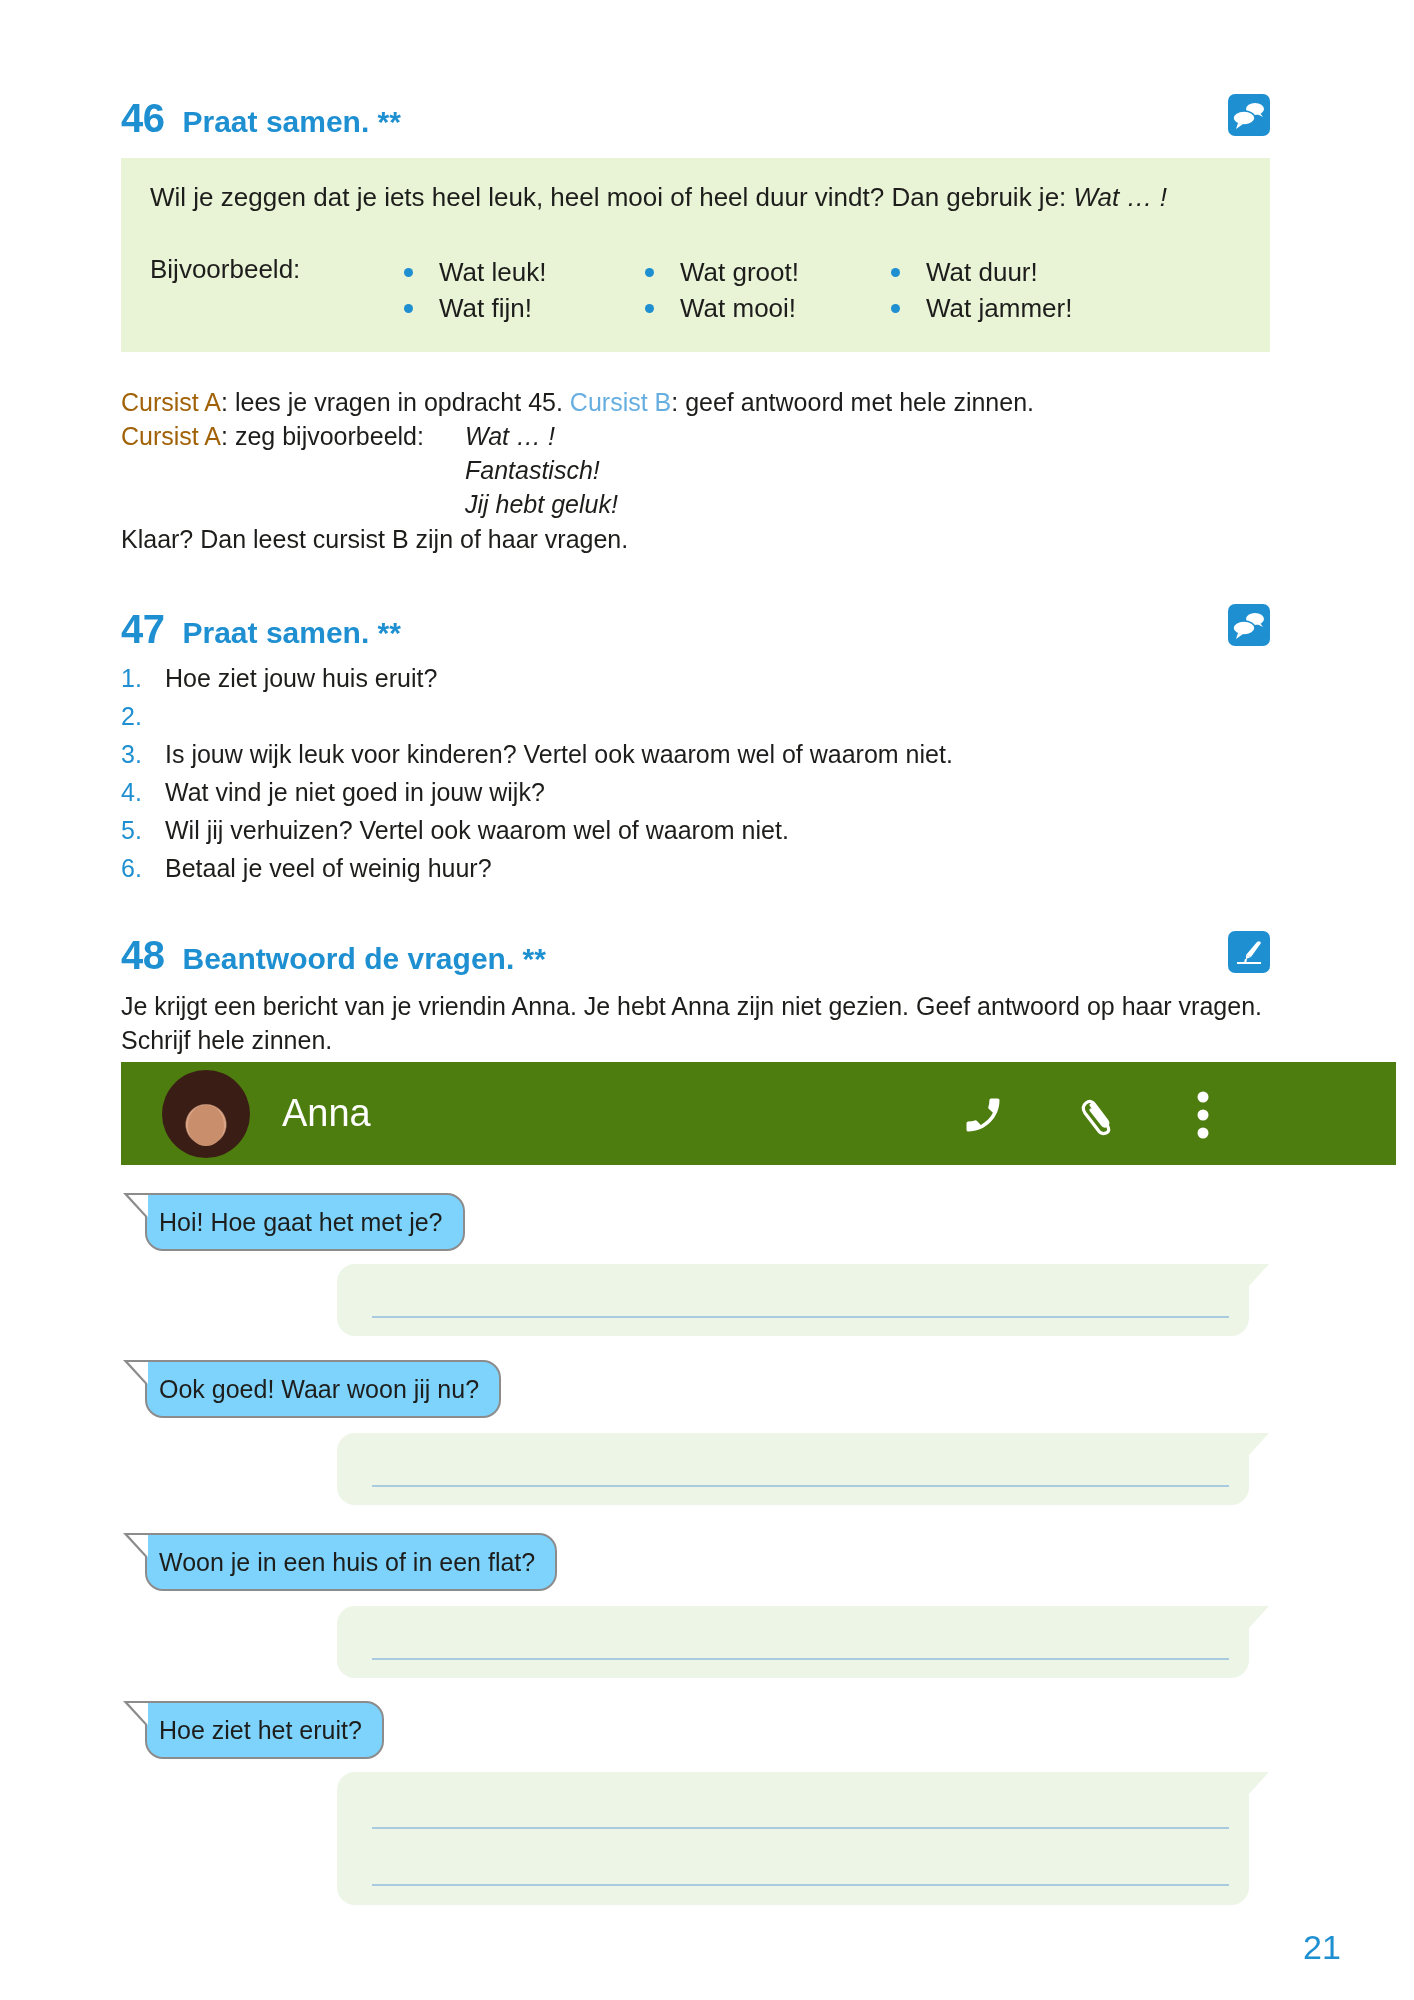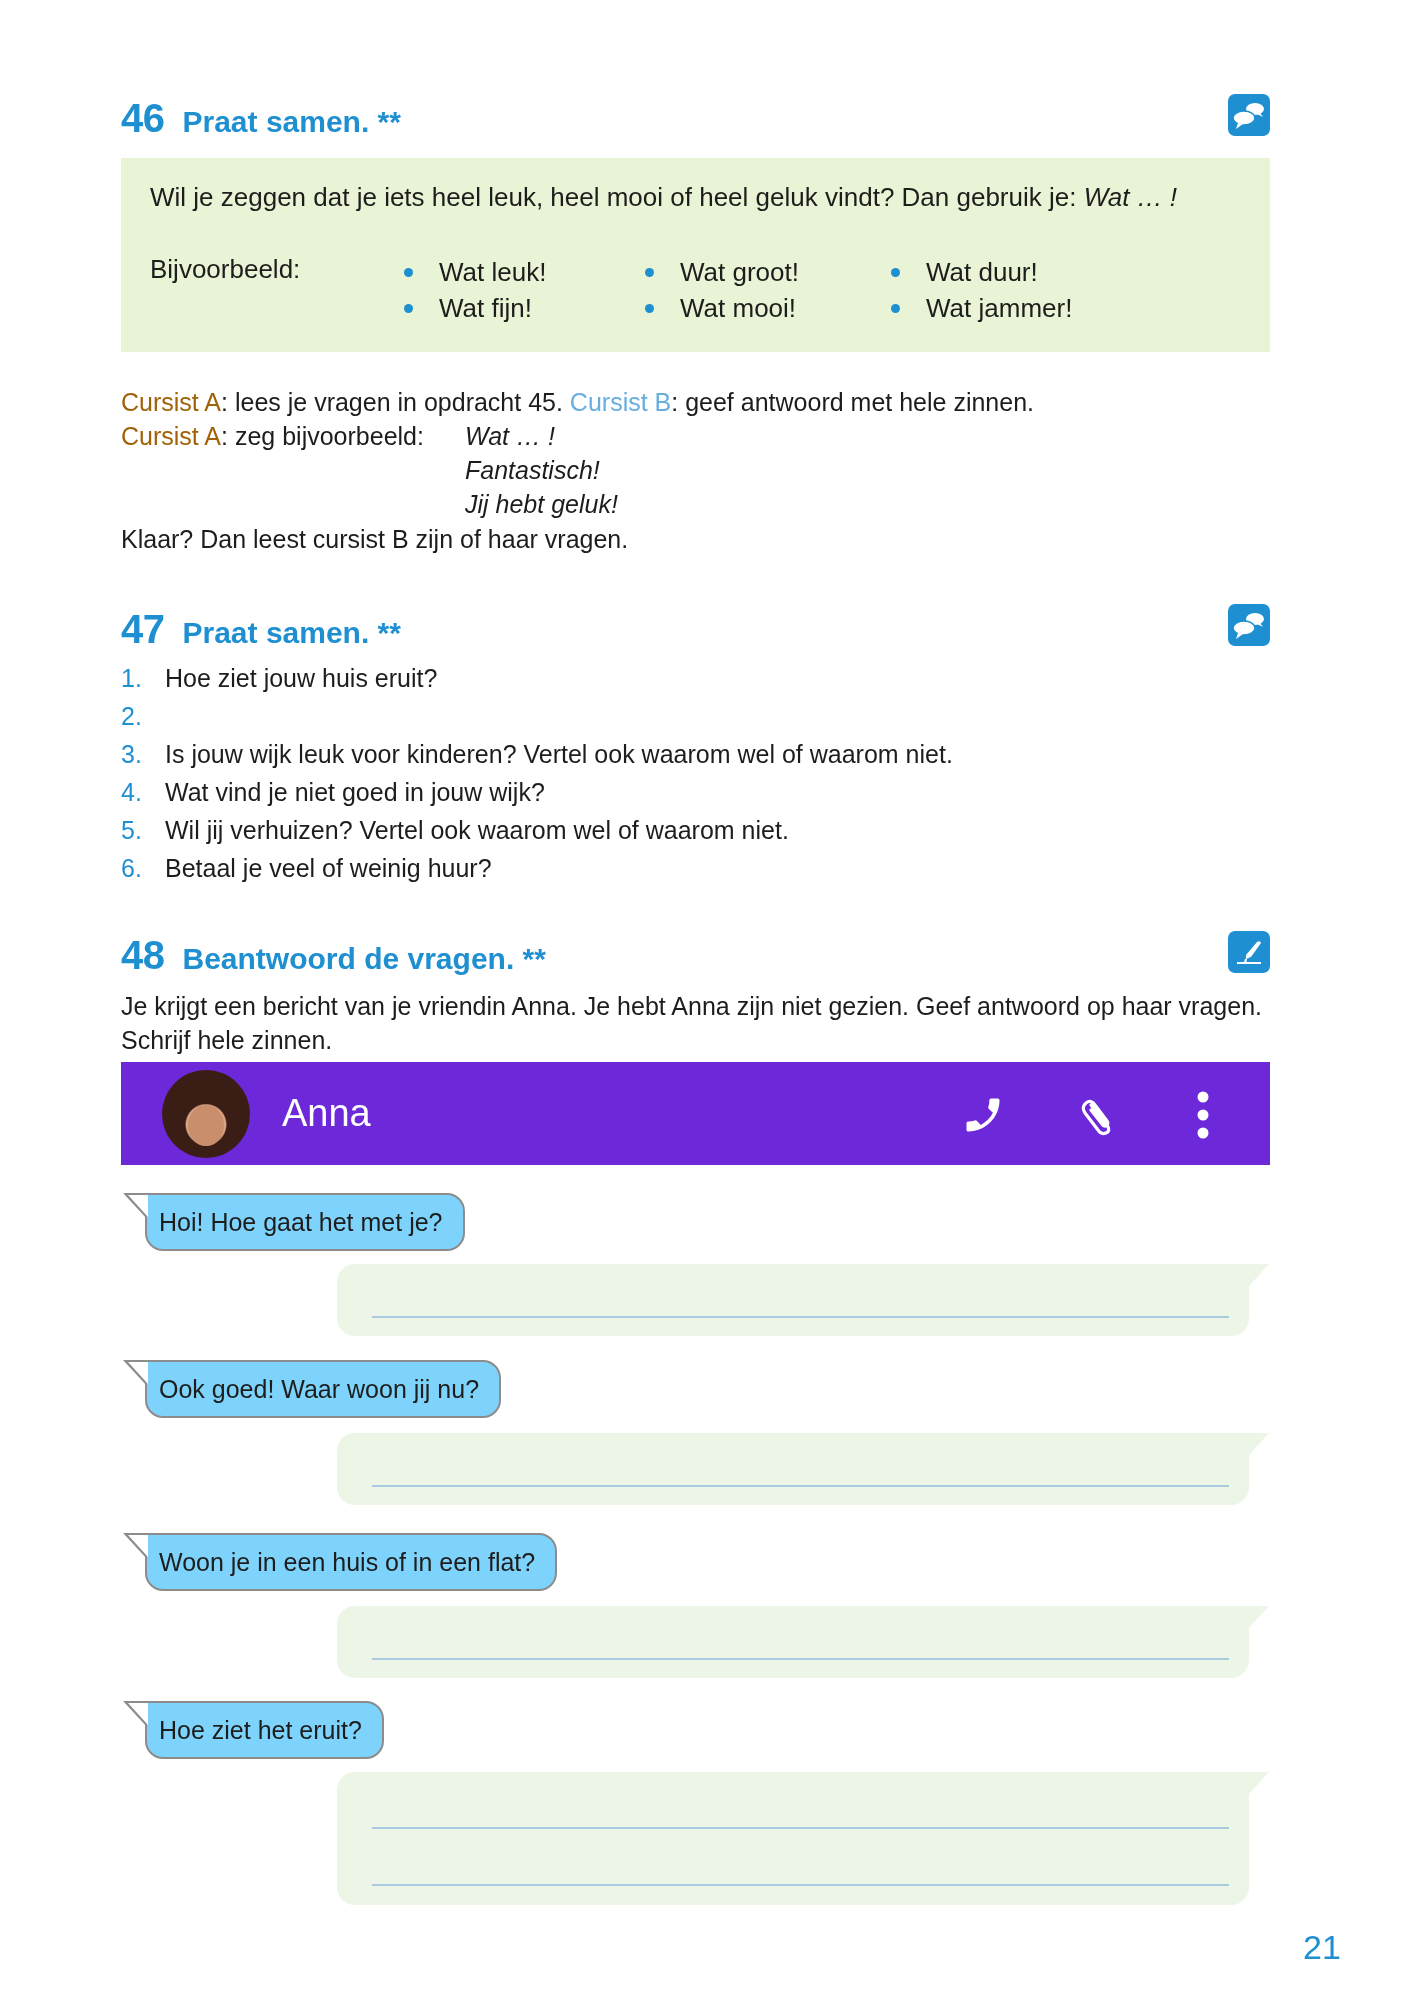--- a/index.html
+++ b/index.html
@@ -25,21 +25,21 @@
   .cA { color: #a16207; }
   .cB { color: #67aee0; }
   .ital { font-style: italic; }
 
   .q-list { position: absolute; left: 121px; top: 659px; font-size: 25px; line-height: 38px; }
   .q-item { display: flex; }
   .q-num { width: 44px; color: #1e8fd0; }
 
   .intro48 { position: absolute; left: 121px; top: 989px; width: 1160px; font-size: 25px; line-height: 34px; }
 
-  .chat-bar { position: absolute; left: 121px; top: 1062px; width: 1149px; height: 103px; background: #6d28d9; }
+  .chat-bar { position: absolute; left: 121px; top: 1062px; width: 1275px; height: 103px; background: #4d7c0f; }
   .avatar { position: absolute; left: 41px; top: 8px; width: 88px; height: 88px; border-radius: 50%; background: radial-gradient(circle at 50% 62%, #d9a486 0 28%, #3a1d14 30% 100%); overflow: hidden; }
   .avatar::after { content: ""; position: absolute; left: 30%; top: 40%; width: 40%; height: 46%; border-radius: 50%; background: #c98f6d; }
   .chat-name { position: absolute; left: 161px; top: 30px; font-size: 38px; color: #ffffff; }
   .bar-icon { position: absolute; top: 28px; width: 50px; height: 50px; display: flex; align-items: center; justify-content: center; }
 
   .bubble-in { position: absolute; left: 145px; height: 58px; border: 2px solid #8c8c8c; border-radius: 0 18px 18px 18px; background: #7dd3fc; padding: 0 20px 0 12px; display: flex; align-items: center; font-size: 25px; }
   .bubble-in::before { content: ""; position: absolute; left: -24px; top: -2px; width: 0; height: 0; border-top: 26px solid #8c8c8c; border-left: 24px solid transparent; }
   .bubble-in::after { content: ""; position: absolute; left: -19px; top: 0; width: 0; height: 0; border-top: 22px solid #fff; border-left: 20px solid transparent; }
 
   .bubble-out { position: absolute; left: 337px; width: 912px; background: #ecf5e6; border-radius: 18px 0 18px 18px; }
@@ -59,21 +59,21 @@
   <svg width="34" height="30" viewBox="0 0 34 30">
     <ellipse cx="23" cy="9" rx="9" ry="6" fill="#fff"></ellipse>
     <path d="M28 13 L31 17 L25 14 Z" fill="#fff"></path>
     <ellipse cx="12" cy="18" rx="11" ry="7" fill="#fff" stroke="#1e8fd0" stroke-width="1.5"></ellipse>
     <path d="M6 23 L4 29 L11 24 Z" fill="#fff"></path>
   </svg>
 </div>
 
 <div class="info-box">
   <div class="info-line1">
-    <span>Wil je zeggen dat je iets heel leuk, heel mooi of heel geluk vindt? Dan gebruik je: </span><i>Wat … !</i>
+    <span>Wil je zeggen dat je iets heel leuk, heel mooi of heel duur vindt? Dan gebruik je: </span><i>Wat … !</i>
   </div>
   <div class="info-label">Bijvoorbeeld:</div>
   <div class="bullet-col" style="left:283px;">
     <div class="bullet-item">
         <span class="bullet-dot"></span>
         <span>Wat leuk!</span>
       </div>
     <div class="bullet-item">
         <span class="bullet-dot"></span>
         <span>Wat fijn!</span>

